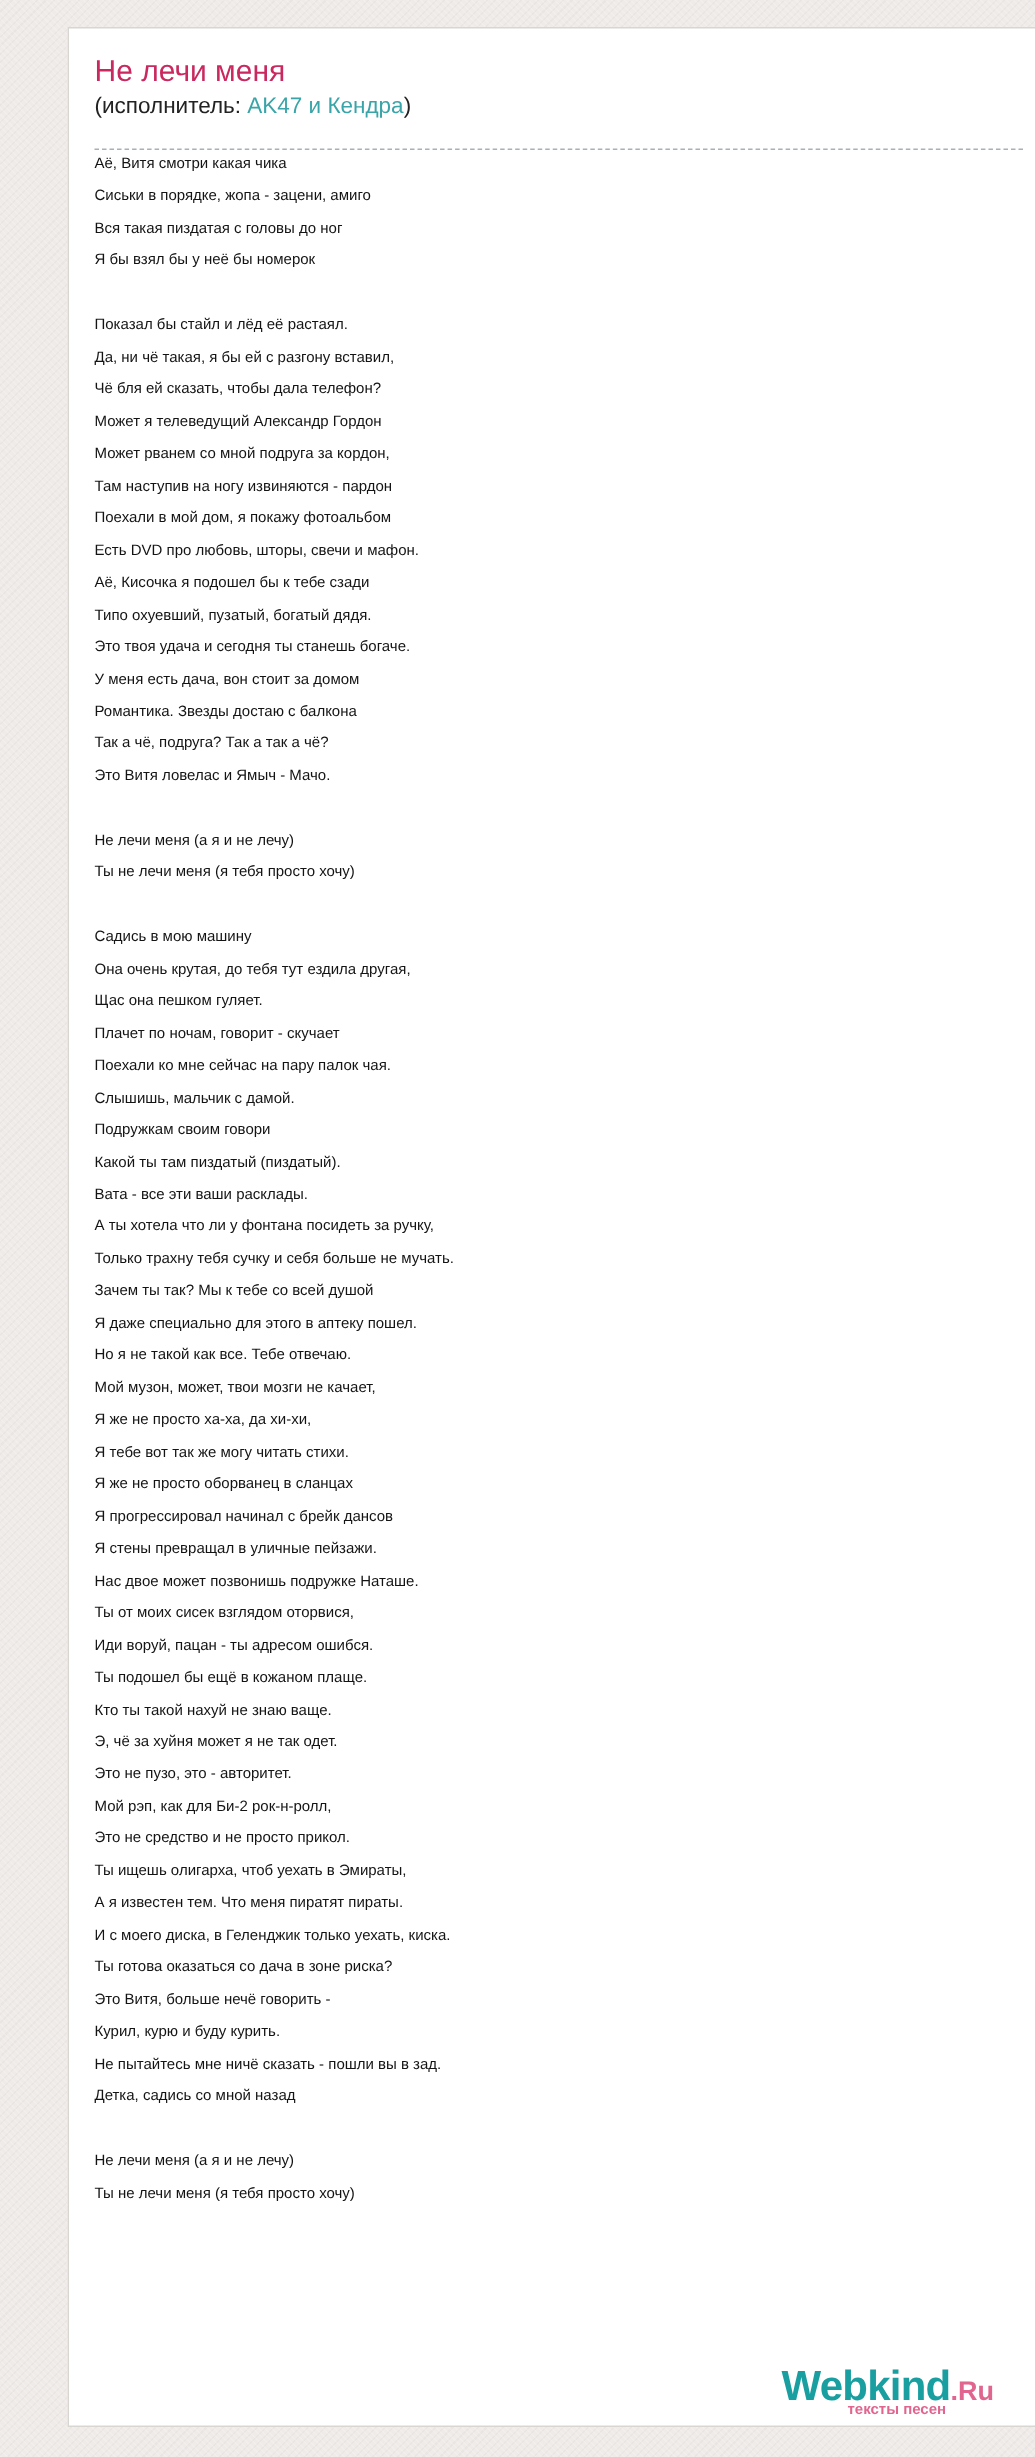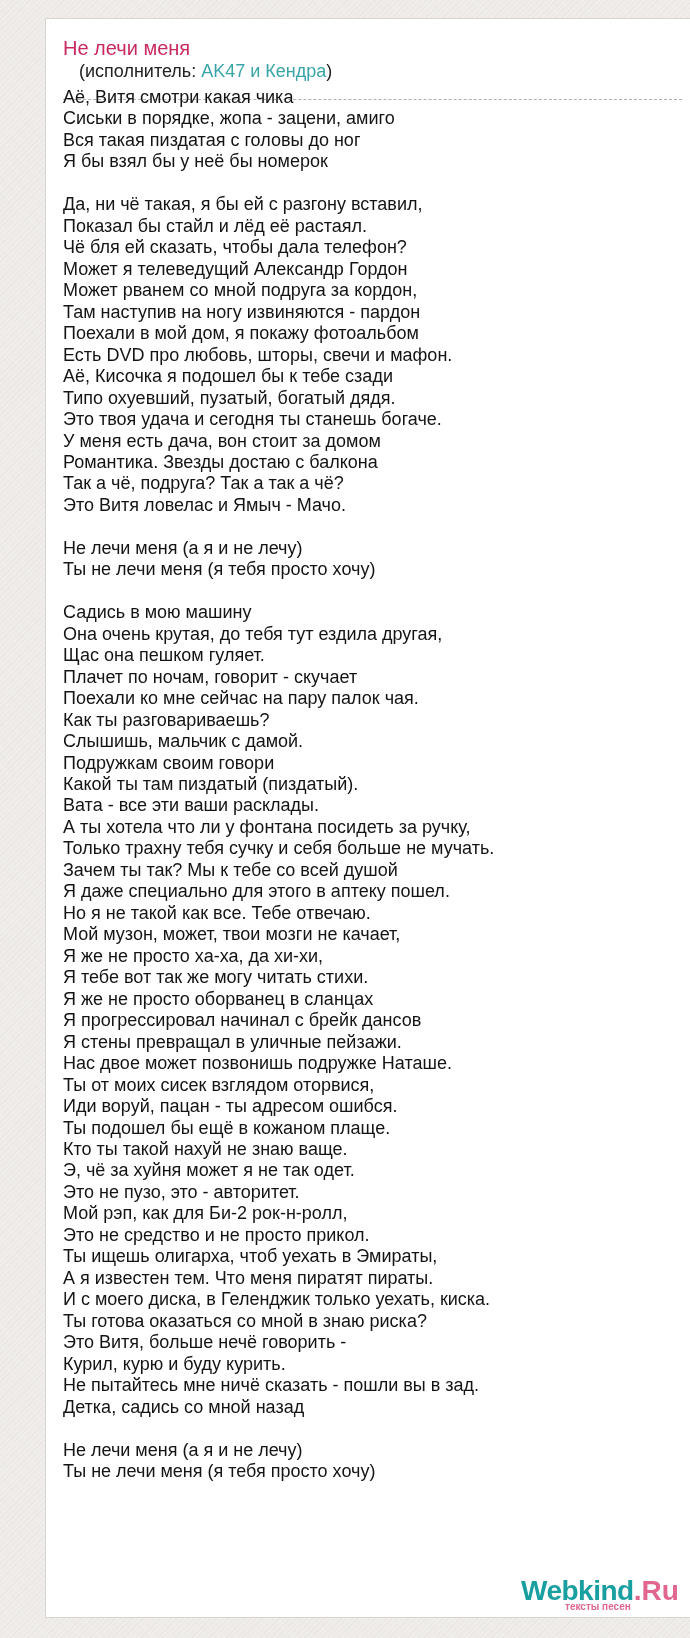--- a/index.html
+++ b/index.html
@@ -43,37 +43,37 @@
       top: 0;
       margin: 0;
       font-size: 20px;
       font-weight: normal;
       color: #c9295f;
       line-height: 24px;
       white-space: nowrap;
     }
     .subtitle {
       position: absolute;
-      left: 16px;
+      left: 0;
       top: 27px;
-      font-size: 18px;
+      font-size: 15px;
       line-height: 16px;
       color: #222222;
       white-space: nowrap;
     }
     .subtitle a {
       color: #3aa5a8;
       text-decoration: none;
     }
     .lyrics {
       position: absolute;
       left: 17px;
-      top: 68px;
+      top: 80px;
       width: 620px;
-      font-size: 18px;
+      font-size: 10px;
       line-height: 21.47px;
       color: #141414;
     }
     .lyric-line {
       white-space: nowrap;
       height: 21.47px;
     }
     .lyric-blank {
       height: 21.47px;
     }
@@ -89,21 +89,21 @@
       left: 0;
       top: 0;
       font-size: 28px;
       font-weight: bold;
       color: #1a9fa1;
       letter-spacing: -0.5px;
       line-height: 32px;
       white-space: nowrap;
     }
     .logo-tld {
-      font-size: 28px;
+      font-size: 18px;
       font-weight: bold;
       color: #e0668f;
       letter-spacing: 0;
     }
     .logo-sub {
       position: absolute;
       left: 44px;
       top: 26px;
       font-size: 10px;
       font-weight: bold;
@@ -120,22 +120,22 @@
     <h1 class="title">Не лечи меня</h1>
     <div class="subtitle"><span>(исполнитель: </span><a href="#">AK47 и Кендра</a><span>)</span></div>
   </div>
 
   <div class="lyrics" id="lyrics">
       <div class="lyric-line">Аё, Витя смотри какая чика</div>
       <div class="lyric-line">Сиськи в порядке, жопа - зацени, амиго</div>
       <div class="lyric-line">Вся такая пиздатая с головы до ног</div>
       <div class="lyric-line">Я бы взял бы у неё бы номерок</div>
       <div class="lyric-blank"></div>
+      <div class="lyric-line">Показал бы стайл и лёд её растаял.</div>
       <div class="lyric-line">Да, ни чё такая, я бы ей с разгону вставил,</div>
-      <div class="lyric-line">Показал бы стайл и лёд её растаял.</div>
       <div class="lyric-line">Чё бля ей сказать, чтобы дала телефон?</div>
       <div class="lyric-line">Может я телеведущий Александр Гордон</div>
       <div class="lyric-line">Может рванем со мной подруга за кордон,</div>
       <div class="lyric-line">Там наступив на ногу извиняются - пардон</div>
       <div class="lyric-line">Поехали в мой дом, я покажу фотоальбом</div>
       <div class="lyric-line">Есть DVD про любовь, шторы, свечи и мафон.</div>
       <div class="lyric-line">Аё, Кисочка я подошел бы к тебе сзади</div>
       <div class="lyric-line">Типо охуевший, пузатый, богатый дядя.</div>
       <div class="lyric-line">Это твоя удача и сегодня ты станешь богаче.</div>
       <div class="lyric-line">У меня есть дача, вон стоит за домом</div>
@@ -144,21 +144,20 @@
       <div class="lyric-line">Это Витя ловелас и Ямыч - Мачо.</div>
       <div class="lyric-blank"></div>
       <div class="lyric-line">Не лечи меня (а я и не лечу)</div>
       <div class="lyric-line">Ты не лечи меня (я тебя просто хочу)</div>
       <div class="lyric-blank"></div>
       <div class="lyric-line">Садись в мою машину</div>
       <div class="lyric-line">Она очень крутая, до тебя тут ездила другая,</div>
       <div class="lyric-line">Щас она пешком гуляет.</div>
       <div class="lyric-line">Плачет по ночам, говорит - скучает</div>
       <div class="lyric-line">Поехали ко мне сейчас на пару палок чая.</div>
-      <div class="lyric-line">Как ты разговариваешь?</div>
       <div class="lyric-line">Слышишь, мальчик с дамой.</div>
       <div class="lyric-line">Подружкам своим говори</div>
       <div class="lyric-line">Какой ты там пиздатый (пиздатый).</div>
       <div class="lyric-line">Вата - все эти ваши расклады.</div>
       <div class="lyric-line">А ты хотела что ли у фонтана посидеть за ручку,</div>
       <div class="lyric-line">Только трахну тебя сучку и себя больше не мучать.</div>
       <div class="lyric-line">Зачем ты так? Мы к тебе со всей душой</div>
       <div class="lyric-line">Я даже специально для этого в аптеку пошел.</div>
       <div class="lyric-line">Но я не такой как все. Тебе отвечаю.</div>
       <div class="lyric-line">Мой музон, может, твои мозги не качает,</div>
@@ -172,21 +171,21 @@
       <div class="lyric-line">Иди воруй, пацан - ты адресом ошибся.</div>
       <div class="lyric-line">Ты подошел бы ещё в кожаном плаще.</div>
       <div class="lyric-line">Кто ты такой нахуй не знаю ваще.</div>
       <div class="lyric-line">Э, чё за хуйня может я не так одет.</div>
       <div class="lyric-line">Это не пузо, это - авторитет.</div>
       <div class="lyric-line">Мой рэп, как для Би-2 рок-н-ролл,</div>
       <div class="lyric-line">Это не средство и не просто прикол.</div>
       <div class="lyric-line">Ты ищешь олигарха, чтоб уехать в Эмираты,</div>
       <div class="lyric-line">А я известен тем. Что меня пиратят пираты.</div>
       <div class="lyric-line">И с моего диска, в Геленджик только уехать, киска.</div>
-      <div class="lyric-line">Ты готова оказаться со мной в знаю риска?</div>
+      <div class="lyric-line">Ты готова оказаться со дача в зоне риска?</div>
       <div class="lyric-line">Это Витя, больше нечё говорить -</div>
       <div class="lyric-line">Курил, курю и буду курить.</div>
       <div class="lyric-line">Не пытайтесь мне ничё сказать - пошли вы в зад.</div>
       <div class="lyric-line">Детка, садись со мной назад</div>
       <div class="lyric-blank"></div>
       <div class="lyric-line">Не лечи меня (а я и не лечу)</div>
       <div class="lyric-line">Ты не лечи меня (я тебя просто хочу)</div>
     </div>
 
   <div class="logo">

